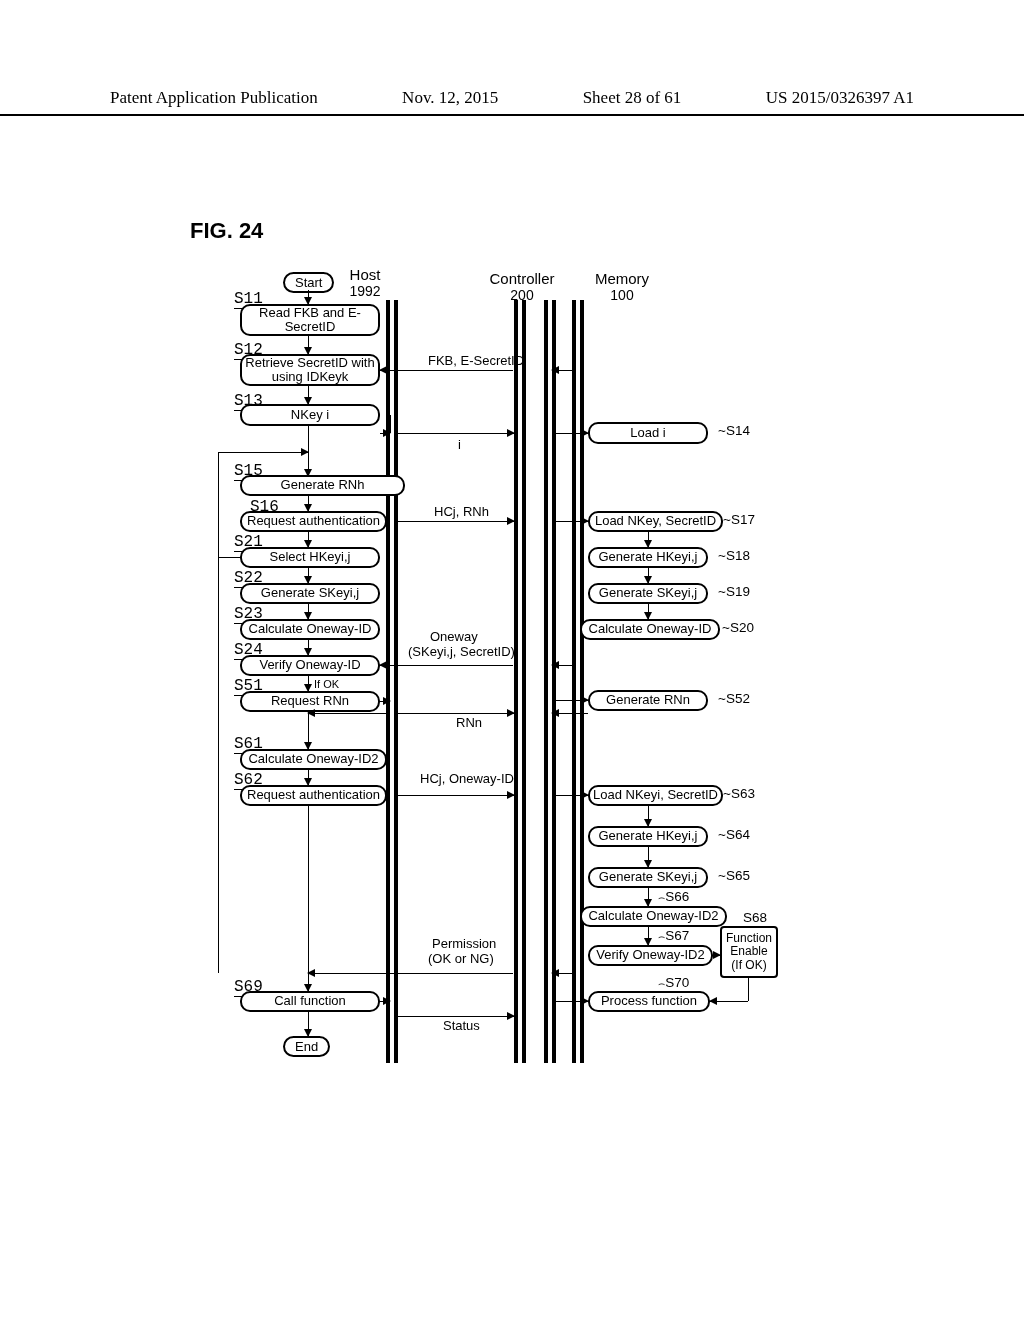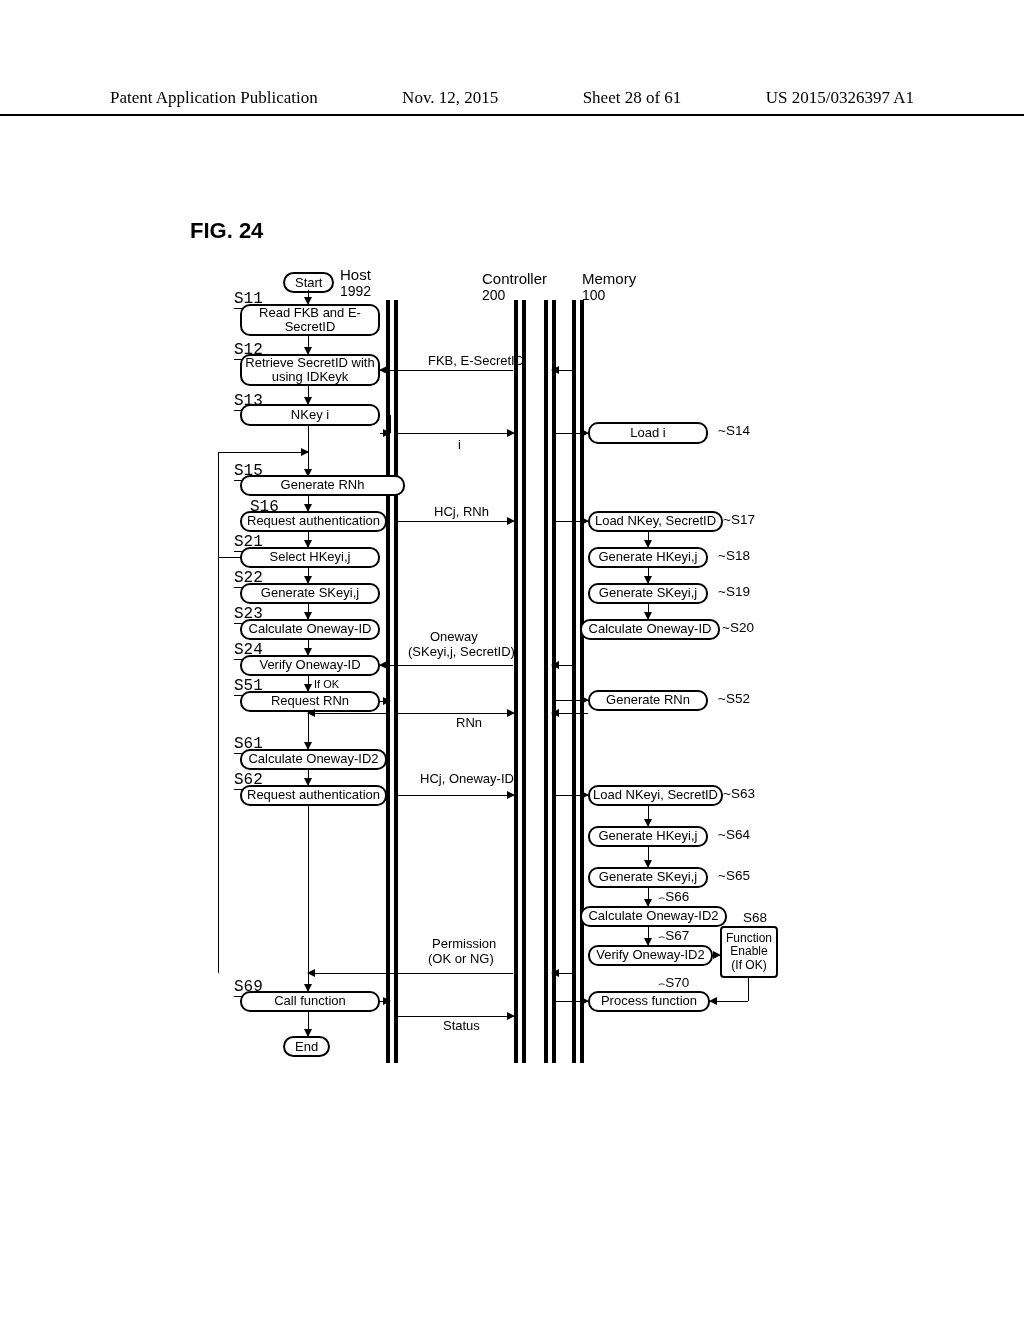--- a/index.html
+++ b/index.html
@@ -49,20 +49,21 @@
     bottom: 0;
     width: 0;
     border-left: 2px solid #000;
     border-right: 2px solid #000;
   }
   .swimlane .title {
     position: absolute;
     top: 2px;
     font-size: 15px;
     font-family: Arial, sans-serif;
+    text-align: center;
   }
   .swimlane .title .num {
     font-size: 14px;
     display: block;
   }
   
   .box {
     position: absolute;
     border: 2px solid #000;
     background: #fff;

